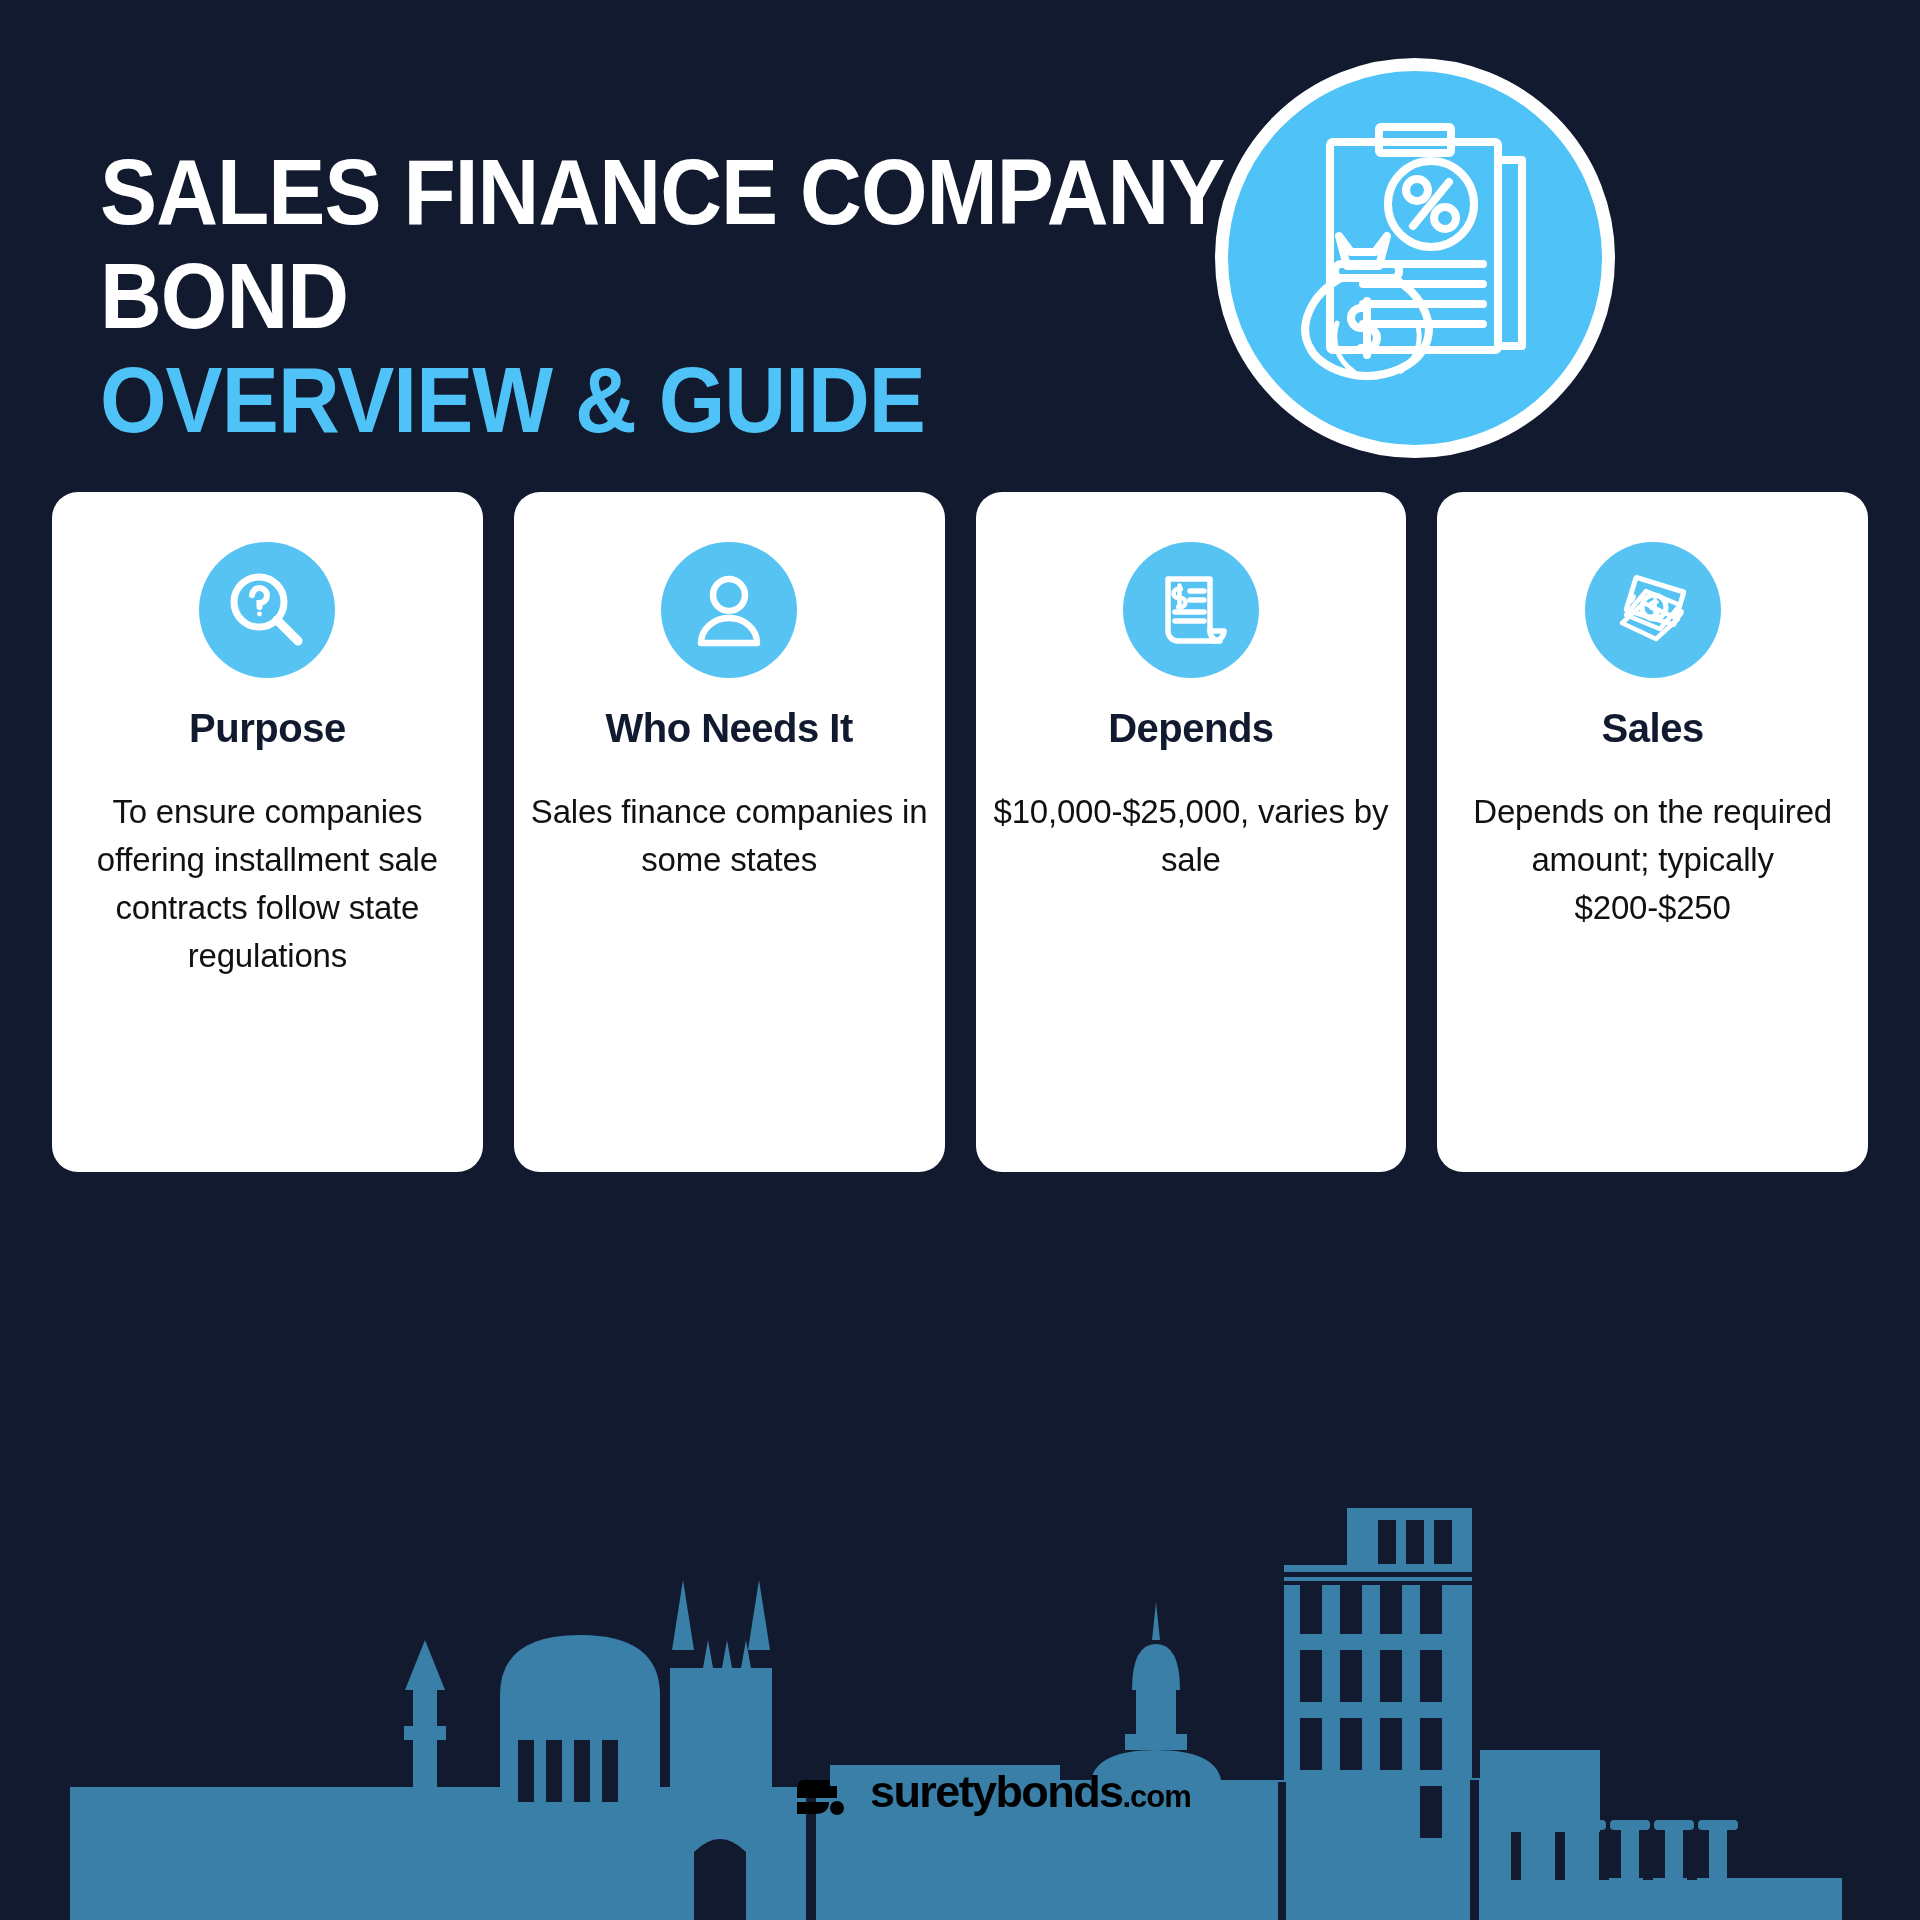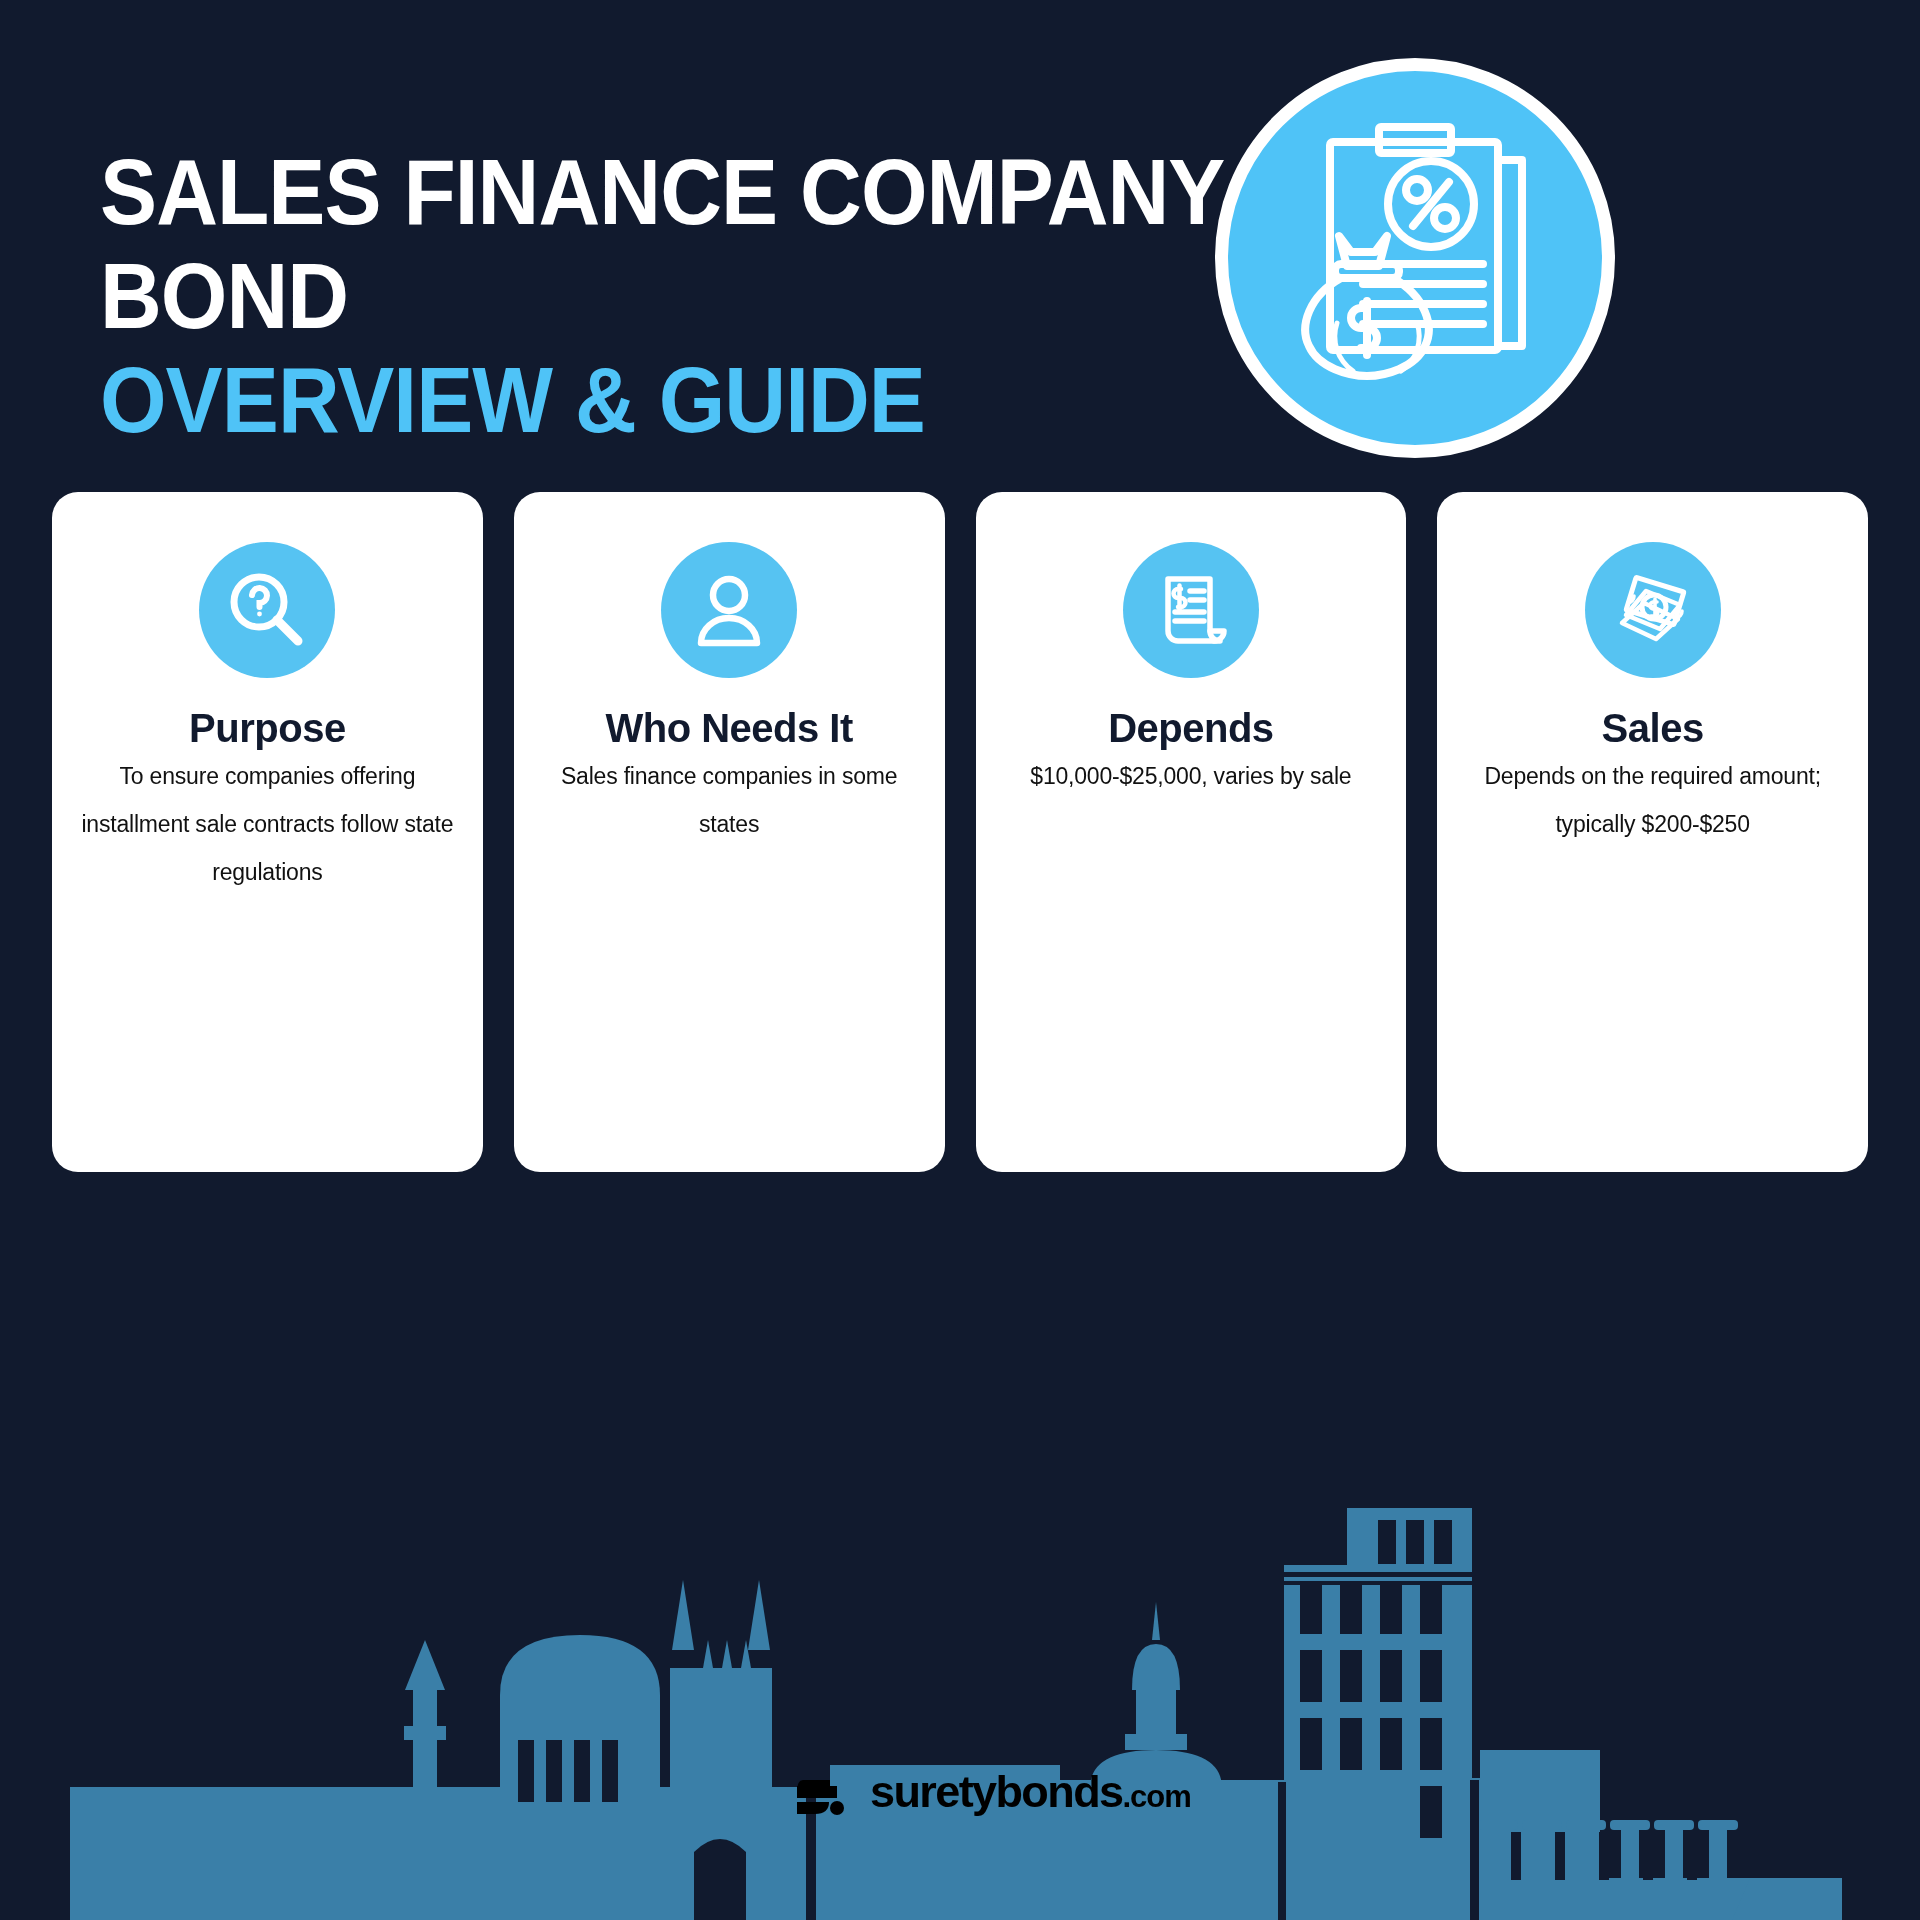--- a/index.html
+++ b/index.html
@@ -61,23 +61,24 @@
     font-family:"Liberation Sans", sans-serif;
     font-weight:bold;
     font-size:40px;
     line-height:48px;
     color:#111a2e;
     text-align:center;
     letter-spacing:-0.5px;
     white-space:nowrap;
   }
   .card-body {
+    margin-top:36px;
     font-family:"Liberation Sans", sans-serif;
     font-weight:normal;
-    font-size:23px;
+    font-size:33px;
     line-height:48px;
     color:#111111;
     text-align:center;
     letter-spacing:-0.2px;
   }
 
   
   .skyline { position:absolute; left:0; bottom:0; width:1920px; height:700px; }
 
   

